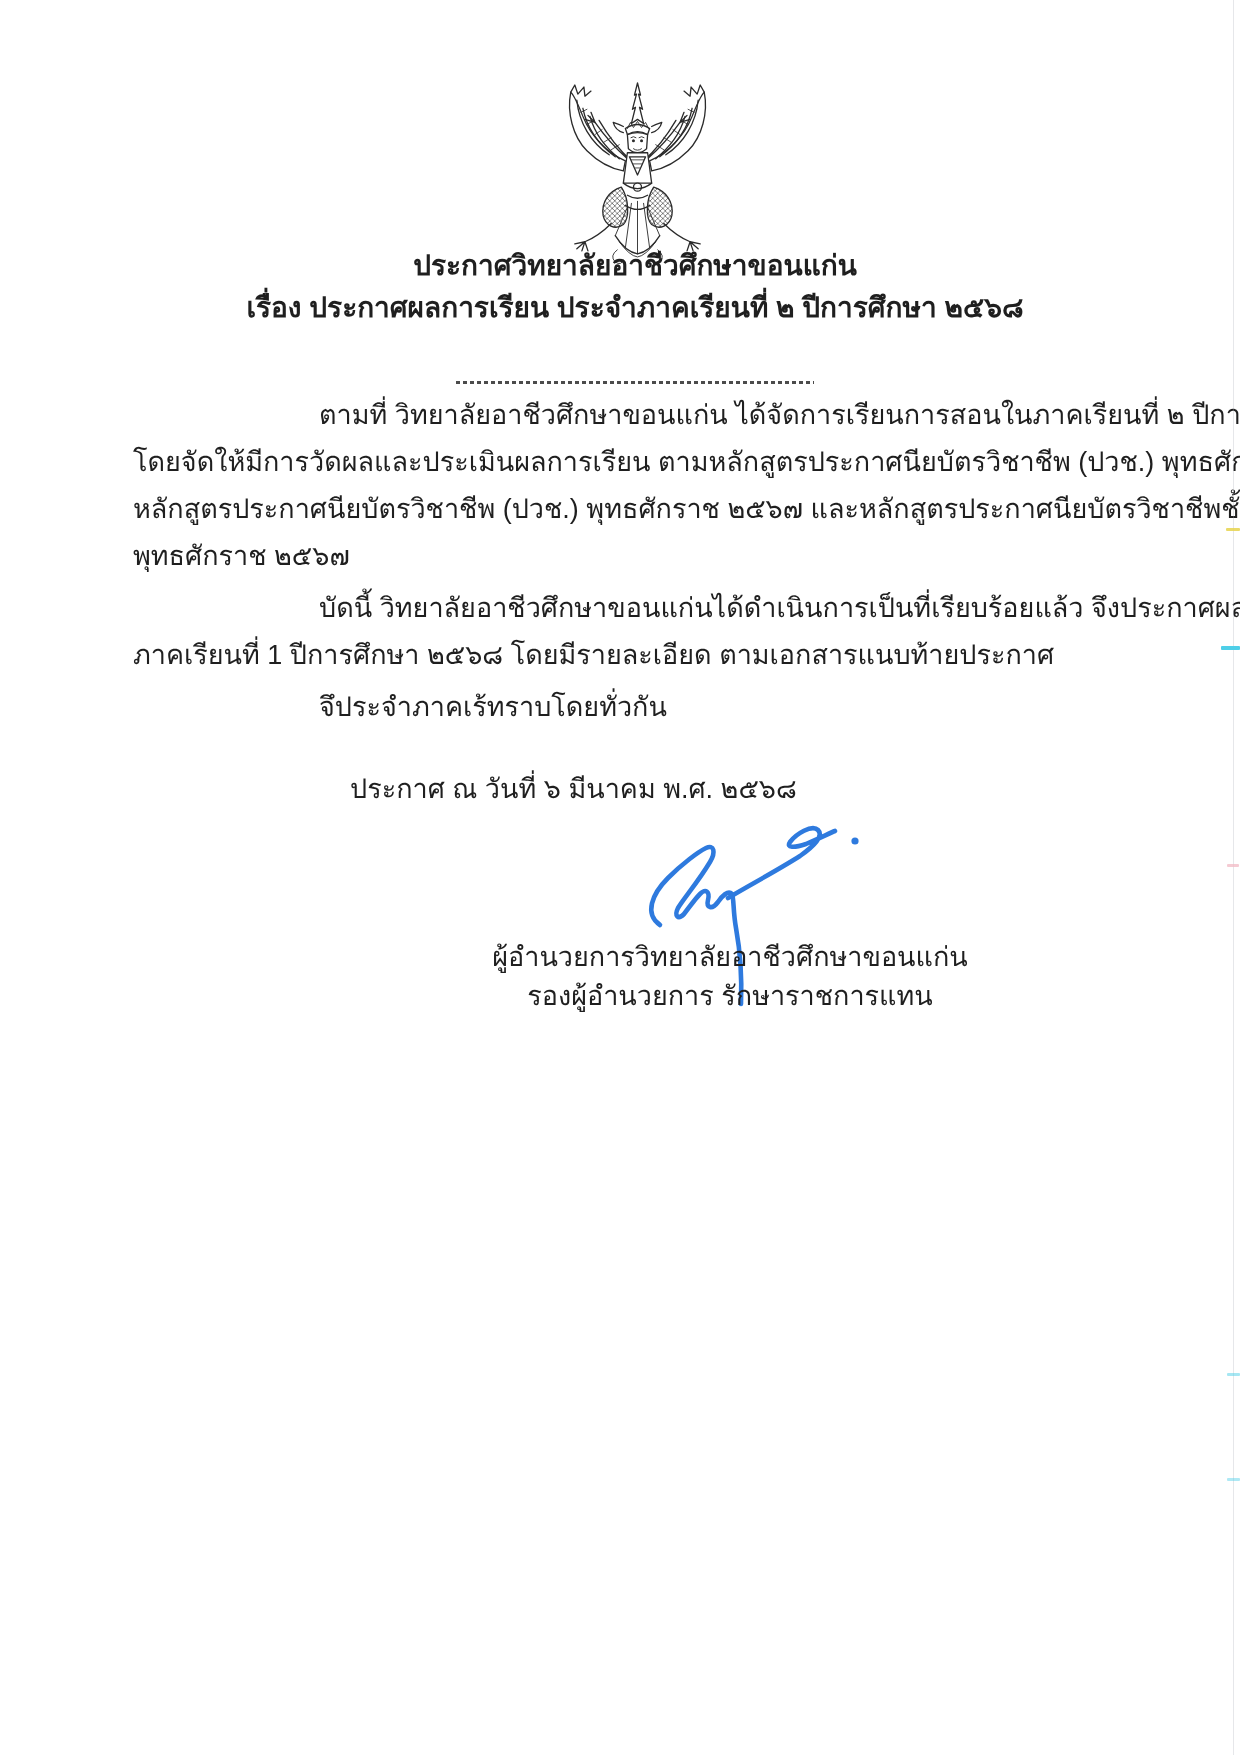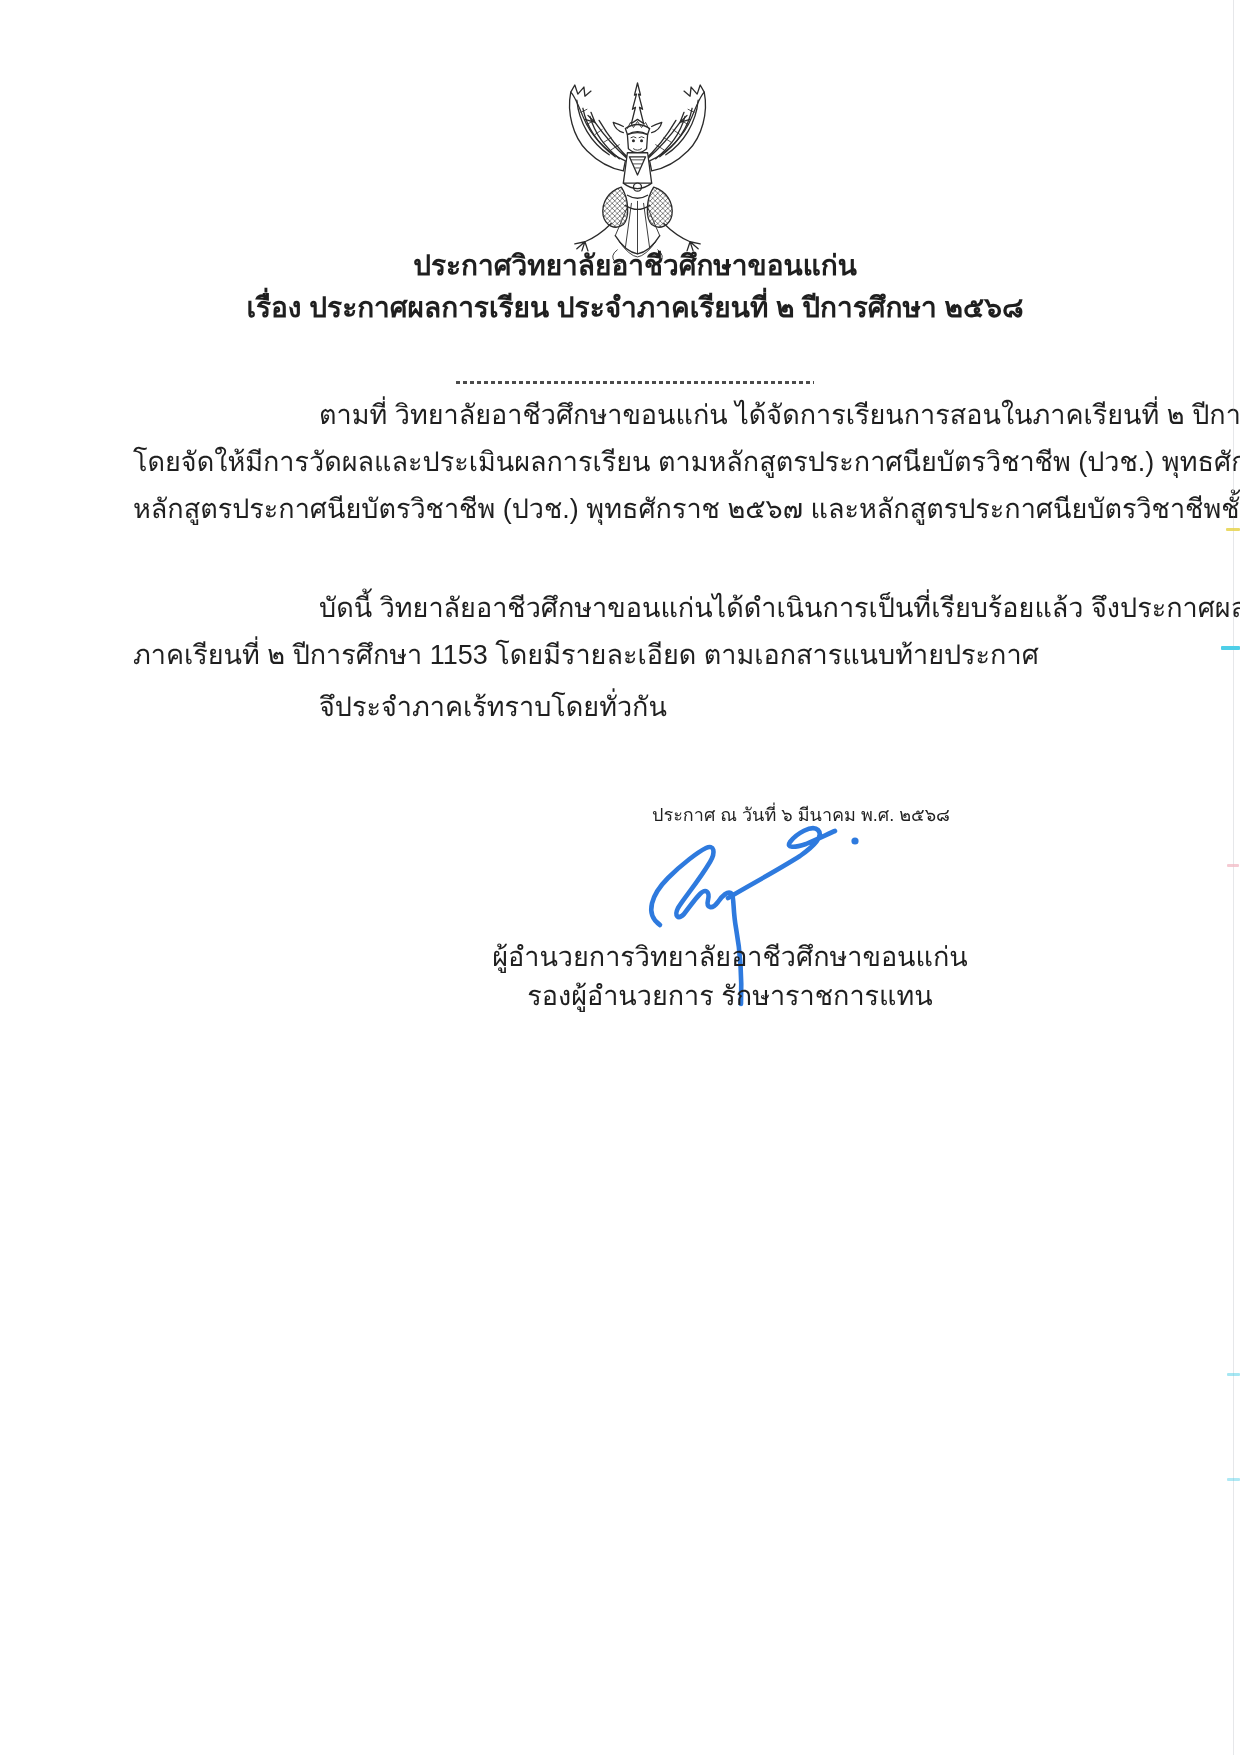--- a/index.html
+++ b/index.html
@@ -19,22 +19,22 @@
   .dashes{position:absolute;top:381px;left:456px;width:358px;height:3px;
     background:repeating-linear-gradient(90deg,#4c4c4c 0 4px,transparent 4px 7px);}
   
   .para{position:absolute;left:133px;width:1040px;font-size:27px;line-height:47px;}
   .p1{top:392px;}
   .p2{top:585px;}
   .p3{top:684px;}
   .line{white-space:nowrap;}
   .indent{padding-left:186px;}
   
-  .dateline{position:absolute;top:792px;left:350px;width:600px;text-align:right;
-    font-size:18px;line-height:47px;}
+  .dateline{position:absolute;top:766px;left:350px;width:600px;text-align:left;
+    font-size:27px;line-height:47px;}
   
   .sig{position:absolute;top:786px;left:578px;width:290px;height:232px;}
   .sign-block{position:absolute;top:938px;left:430px;width:600px;text-align:center;
     font-size:27px;line-height:39px;}
   
   .scanline{position:absolute;top:0;left:1233px;width:1px;height:1755px;
     background:rgba(165,170,180,0.28);}
   .tick{position:absolute;border-radius:1px;}
   .tick.yellow{top:528px;left:1226px;width:14px;height:3px;background:#e6d44e;opacity:.85;}
   .tick.cyan{top:646px;left:1221px;width:19px;height:4px;background:#4ecfe8;}
@@ -109,25 +109,26 @@
   </svg>
 
   <div class="title1">ประกาศวิทยาลัยอาชีวศึกษาขอนแก่น</div>
   <div class="title2">เรื่อง ประกาศผลการเรียน ประจำภาคเรียนที่ ๒ ปีการศึกษา ๒๕๖๘</div>
   <div class="dashes"></div>
 
   <div class="para p1">
     <div class="line indent">ตามที่ วิทยาลัยอาชีวศึกษาขอนแก่น ได้จัดการเรียนการสอนในภาคเรียนที่ ๒ ปีการศึกษา ๒๕๖๘</div>
     <div class="line">โดยจัดให้มีการวัดผลและประเมินผลการเรียน ตามหลักสูตรประกาศนียบัตรวิชาชีพ (ปวช.) พุทธศักราช ๒๕๖๒</div>
     <div class="line">หลักสูตรประกาศนียบัตรวิชาชีพ (ปวช.) พุทธศักราช ๒๕๖๗ และหลักสูตรประกาศนียบัตรวิชาชีพชั้นสูง (ปวส.)</div>
+    <div class="line">พุทธศักราช ๒๕๖๗</div>
   </div>
 
   <div class="para p2">
     <div class="line indent">บัดนี้ วิทยาลัยอาชีวศึกษาขอนแก่นได้ดำเนินการเป็นที่เรียบร้อยแล้ว จึงประกาศผลการเรียน</div>
-    <div class="line">ภาคเรียนที่ ๒ ปีการศึกษา 1153 โดยมีรายละเอียด ตามเอกสารแนบท้ายประกาศ</div>
+    <div class="line">ภาคเรียนที่ 1 ปีการศึกษา ๒๕๖๘ โดยมีรายละเอียด ตามเอกสารแนบท้ายประกาศ</div>
   </div>
 
   <div class="para p3">
     <div class="line indent">จึประจำภาคเร้ทราบโดยทั่วกัน</div>
   </div>
 
   <div class="dateline">ประกาศ ณ วันที่ ๖ มีนาคม พ.ศ. ๒๕๖๘</div>
 
   <svg class="sig" viewBox="0 0 290 232" xmlns="http://www.w3.org/2000/svg">
     <g stroke="#2e7ade" fill="none" stroke-linecap="round" stroke-linejoin="round">

